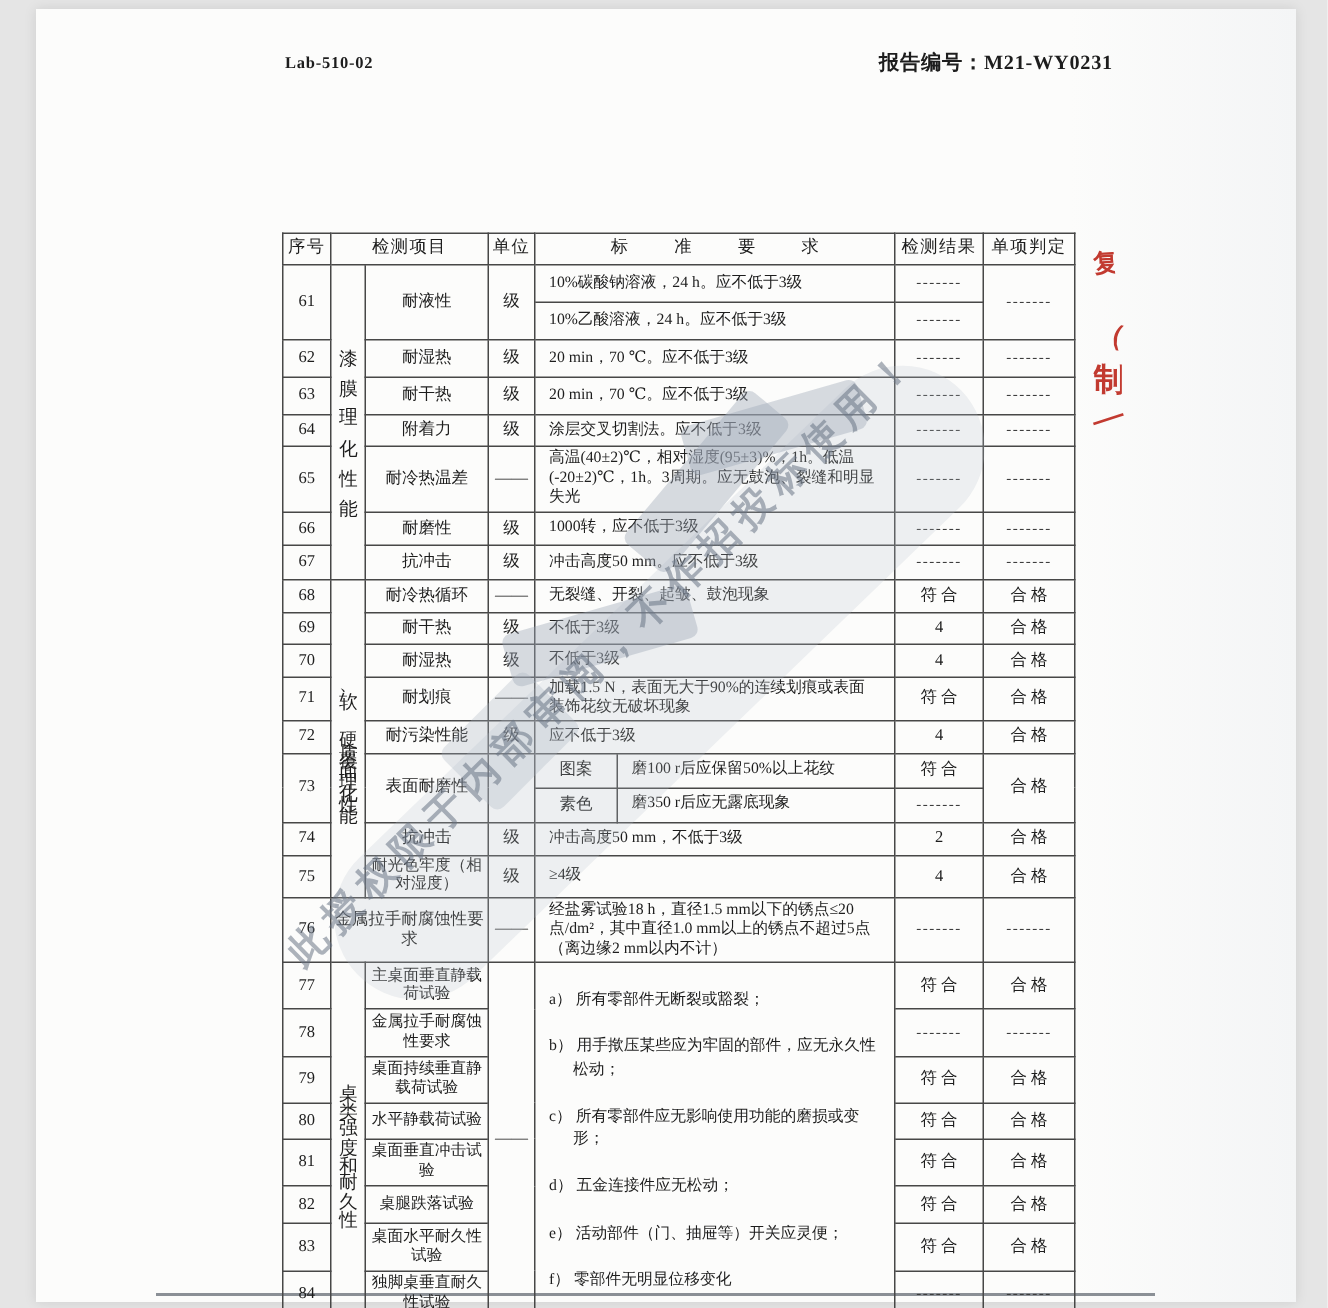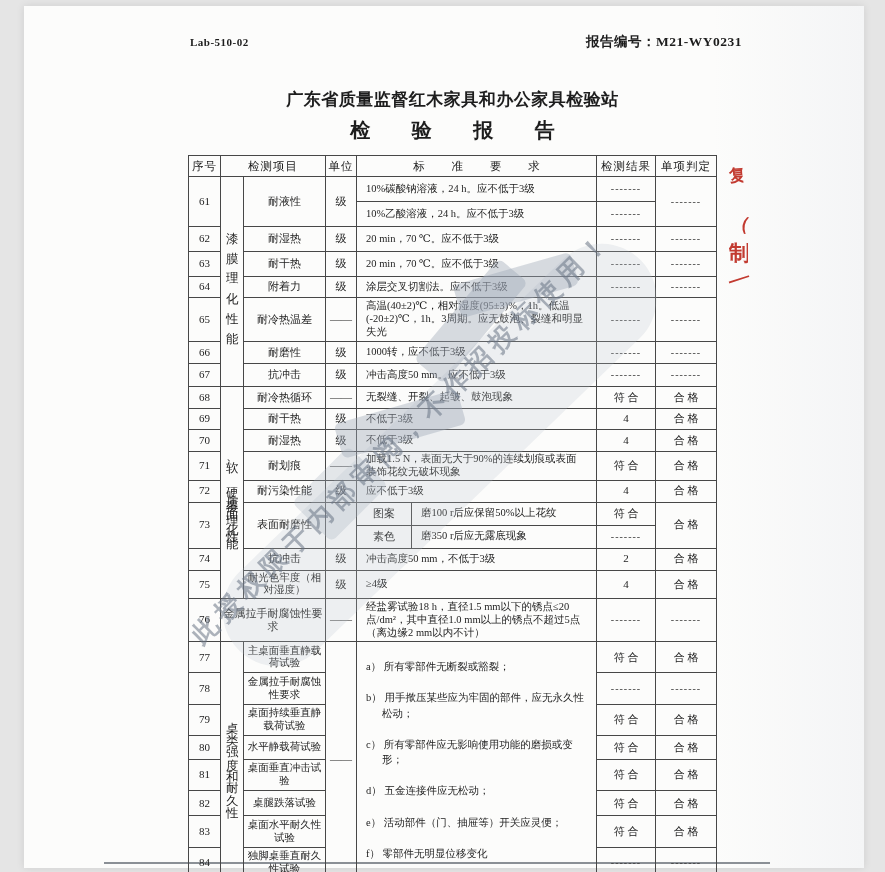--- a/index.html
+++ b/index.html
@@ -17,21 +17,21 @@
   .station  { position:absolute; left:150px; top:88px; width:605px; text-align:center;
               font-family:"Liberation Sans","DejaVu Sans",sans-serif; font-weight:700; font-size:17px; letter-spacing:0.5px; }
   .rtitle   { position:absolute; left:150px; top:117px; width:605px; text-align:center;
               font-family:"Liberation Sans","DejaVu Sans",sans-serif; font-weight:700; font-size:20px;
               letter-spacing:18px; text-indent:18px; }
 
   table.insp { position:absolute; left:188px; top:155px; width:528px; border-collapse:collapse;
                table-layout:fixed; z-index:2; }
   .insp td { border:1px solid #474747; text-align:center; vertical-align:middle;
              padding:1px 2px; font-size:11px; line-height:1.22; overflow:hidden; }
-  .insp td.hd { font-size:11.5px; letter-spacing:1px; }
+  .insp td.hd { font-size:11.5px; letter-spacing:1px;font-family:Liberation Mono, monospace; }
   .insp td.hd.wide { letter-spacing:12px; text-indent:12px; }
   .insp td.req { text-align:left; padding:1px 9px; font-size:10.5px; }
   .insp td.blank { }
   .dash { font-size:10px; letter-spacing:1px; color:#3e3e3e; white-space:nowrap; }
   .vert { writing-mode:vertical-rl; text-orientation:upright; margin:0 auto; font-size:12.5px; line-height:1; }
   .ls-g1 { letter-spacing:20px; }
   .ls-g2 { letter-spacing:7px; }
   .ls-g3 { letter-spacing:12px; }
   .num { font-size:11.5px; }
   .reqlist div { margin:16px 0; padding-left:16px; text-indent:-16px; line-height:1.45; }
@@ -57,22 +57,20 @@
 </style>
 </head>
 <body>
 
 <div class="stage">
   <div class="paper"></div>
   <div class="scan-line"></div>
 
   <div class="form-code">Lab-510-02</div>
   <div class="report-no">报告编号：M21-WY0231</div>
-  <div class="station">广东省质量监督红木家具和办公家具检验站</div>
-  <div class="rtitle">检 验 报 告</div>
 
   <table class="insp">
     <colgroup>
       <col style="width:32px">
         <col style="width:23px">
         <col style="width:82px">
         <col style="width:31px">
       <col style="width:55px">
         <col style="width:185px">
         <col style="width:59px">

